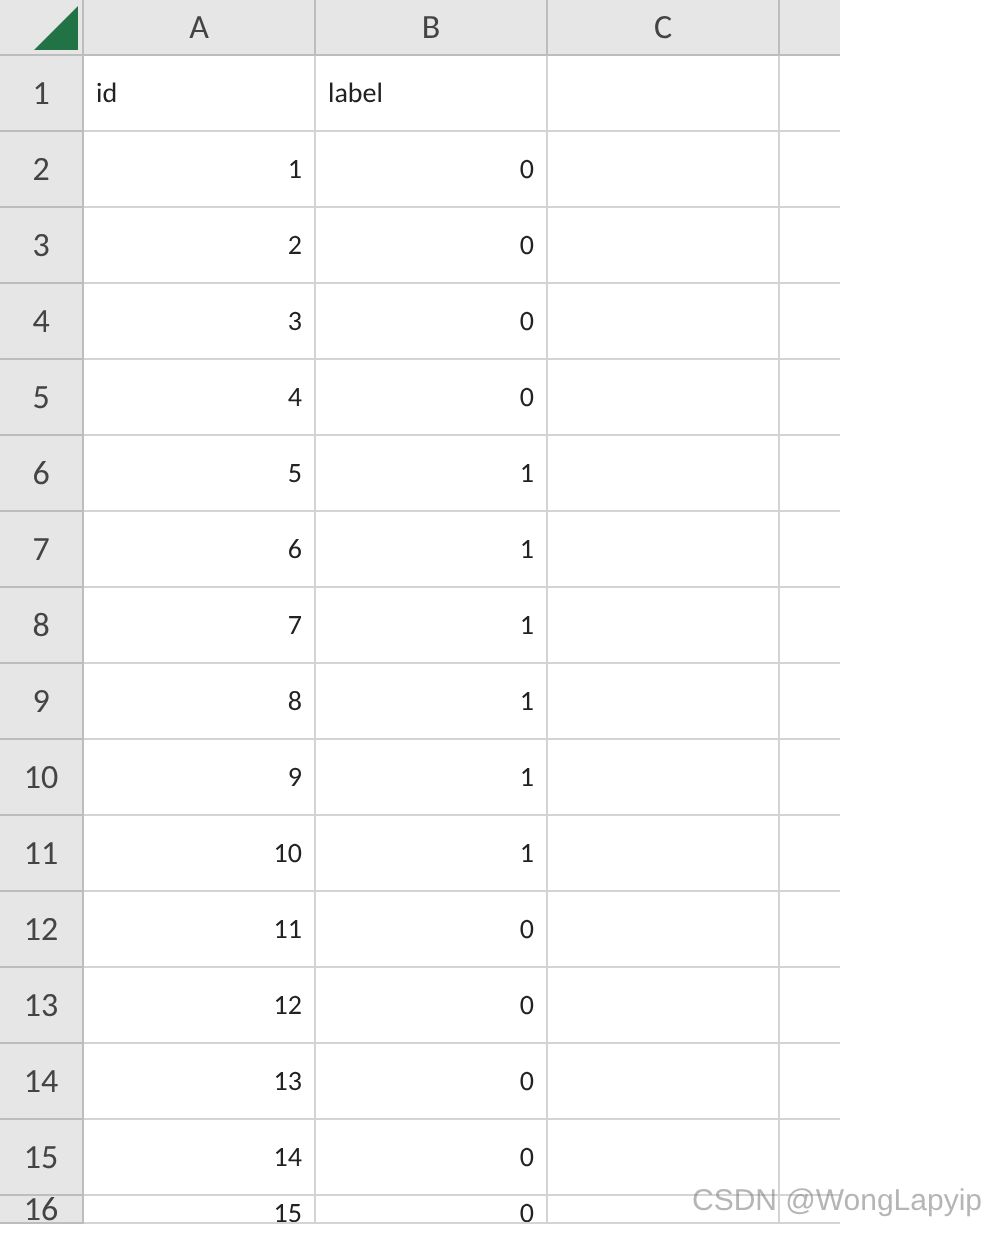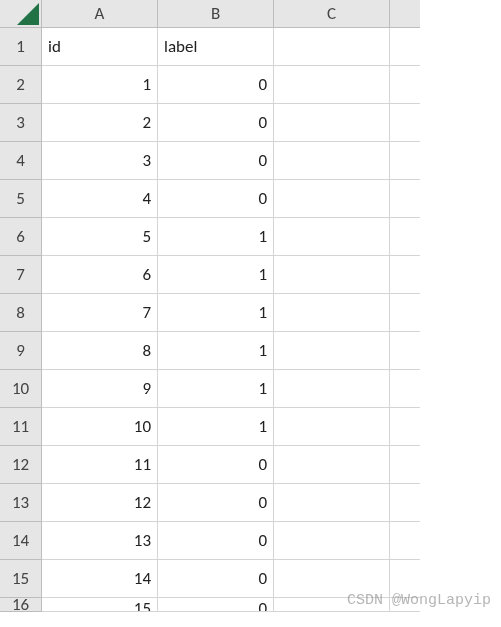--- a/index.html
+++ b/index.html
@@ -50,41 +50,41 @@
     .row-header {
       height: 38px;
     }
     .cell {
       border-right: 1px solid #d4d4d4;
       border-bottom: 1px solid #d4d4d4;
       height: 38px;
       display: flex;
       align-items: center;
       padding: 0 6px;
-      font-size: 17px;
+      font-size: 14px;
       color: #222;
     }
     .cell.text { justify-content: flex-start; }
     .cell.num { justify-content: flex-end; }
     .col-d-header {
       background: #e6e6e6;
       border-bottom: 1px solid #bdbdbd;
       height: 28px;
     }
     .col-d-cell {
       border-bottom: 1px solid #d4d4d4;
       height: 38px;
     }
     .watermark {
       position: absolute;
       bottom: 18px;
       right: 10px;
       font-size: 15px;
       color: rgba(120,120,120,0.55);
-      font-family: Liberation Mono, monospace;
+      font-family: Liberation Sans, sans-serif;
       pointer-events: none;
     }
     .rows-wrap { display: contents; }
   </style>
 </head>
 <body>
 
 <div class="sheet">
   <div class="corner"></div>
   <div class="col-header">A</div>

